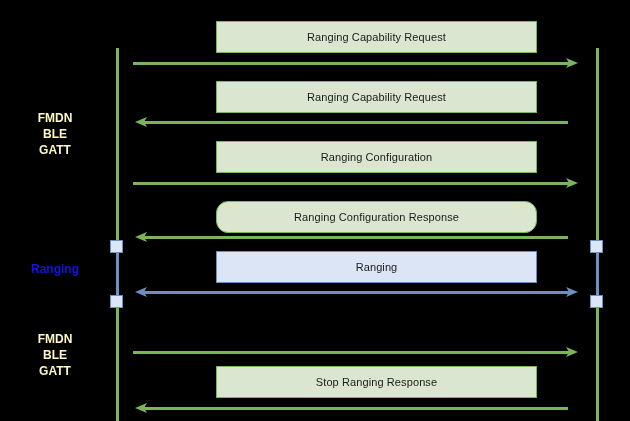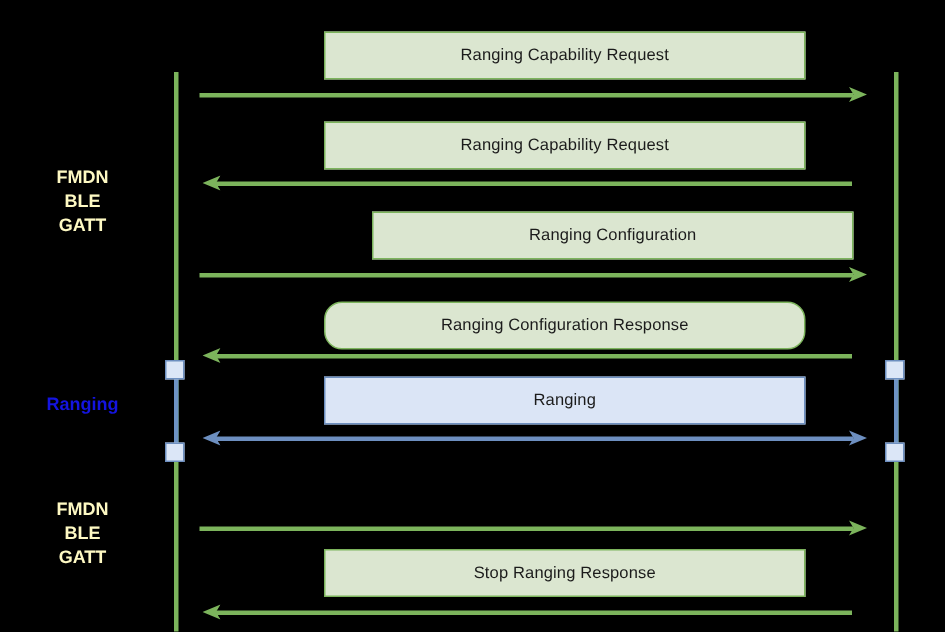--- a/index.html
+++ b/index.html
@@ -84,21 +84,21 @@
   <div class="msgbox green" style="top:81px;">Ranging Capability Request</div>
   <div class="arrow green" style="left:135px;top:116px;width:433px;">
     <div class="shaft" style="left:9px;right:0;"></div>
     <div class="head" style="left:0;">
       <svg width="12" height="12" viewBox="0 0 12 12">
           <path d="M12 1 L0 6 L12 11 L9 6 Z" fill="#7cb45c"></path>
         </svg>
     </div>
   </div>
 
-  <div class="msgbox green" style="top:141px;margin-left:32px;">Ranging Configuration</div>
+  <div class="msgbox green" style="top:141px;">Ranging Configuration</div>
   <div class="arrow green" style="left:133px;top:177px;width:445px;">
     <div class="shaft" style="left:0;right:9px;"></div>
     <div class="head" style="right:0;">
       <svg width="12" height="12" viewBox="0 0 12 12">
           <path d="M0 1 L12 6 L0 11 L3 6 Z" fill="#7cb45c"></path>
         </svg>
     </div>
   </div>
 
   <div class="msgbox green" style="top:201px;border-radius:12px;">Ranging Configuration Response</div>

